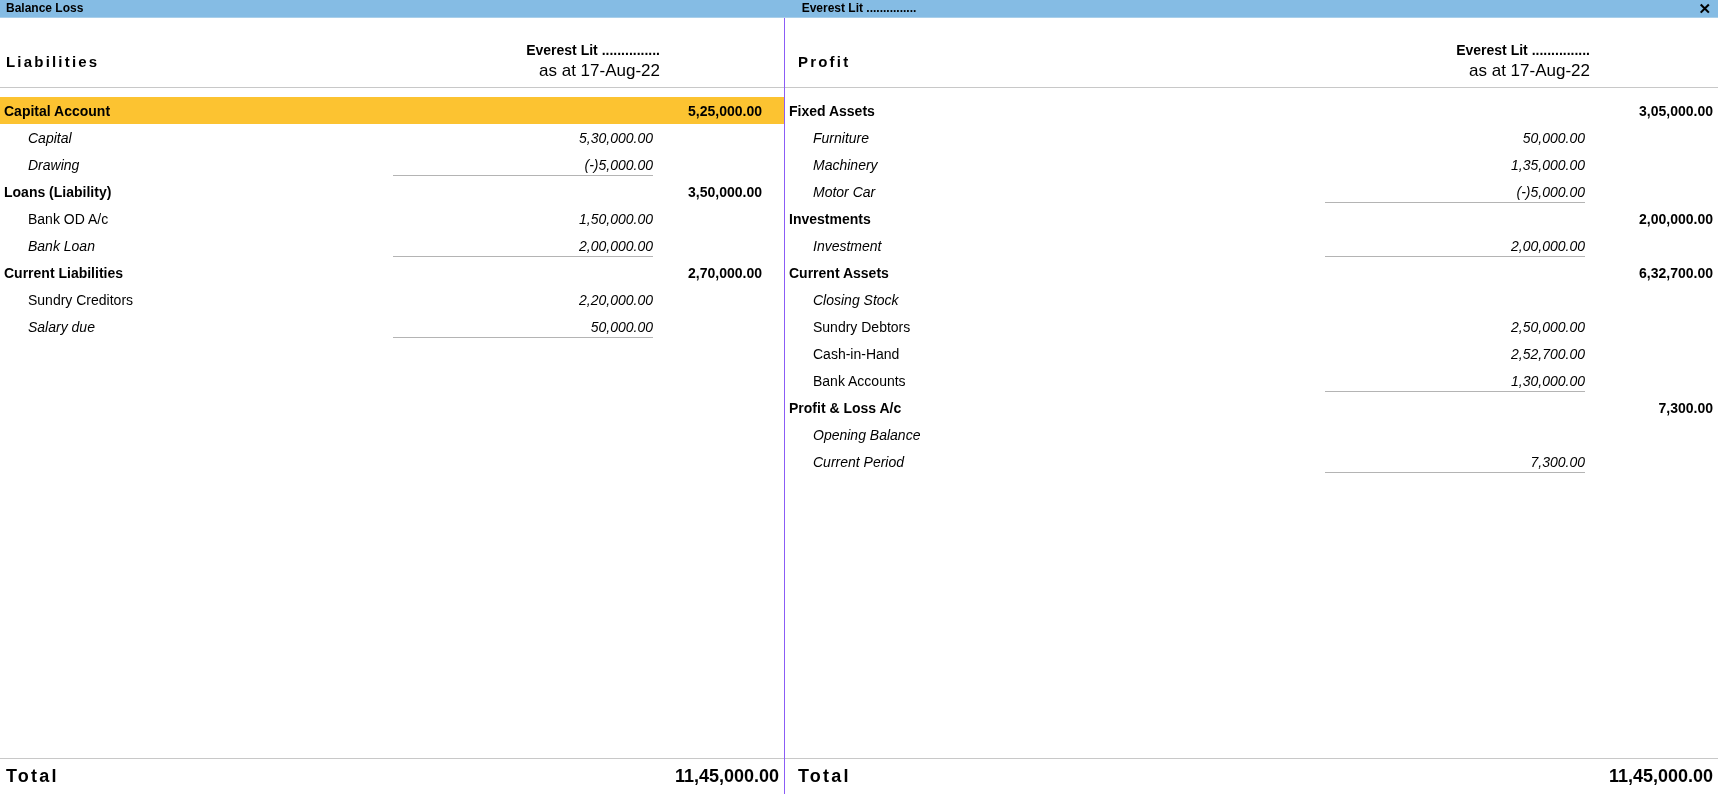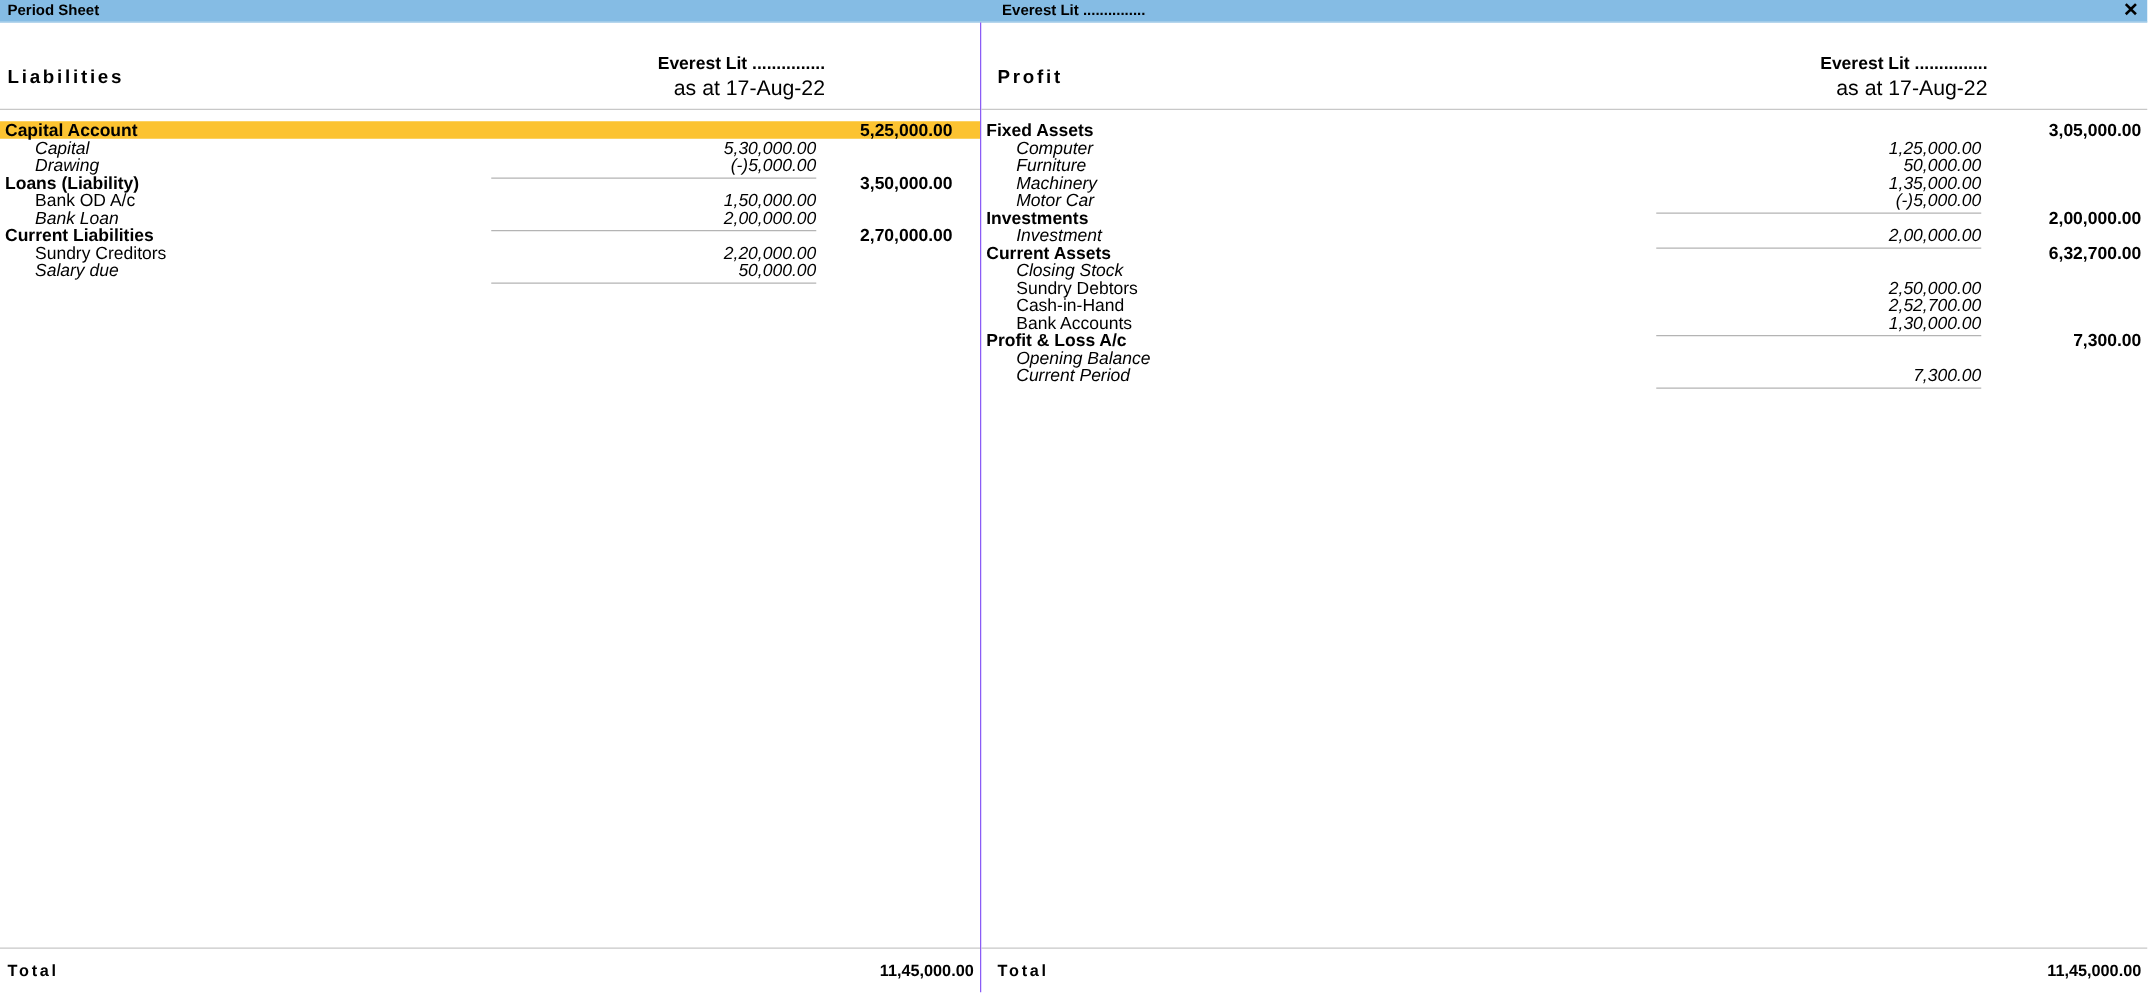--- a/index.html
+++ b/index.html
@@ -76,21 +76,21 @@
   .left .col-head .co,
   .left .col-head .asat{ right:124px; width:420px; }
   .right .col-head .co,
   .right .col-head .asat{ right:128px; width:420px; }
 
   
   .rows{ position:relative; flex:1 1 auto; padding-top:9px; }
 
   .row{
     position:relative;
-    height:14px;
+    height:27px;
     display:flex;
     align-items:center;
     font-size:14px;
     color:#000;
   }
   .row .label{
     flex:0 0 auto;
     white-space:nowrap;
   }
   .row .subamt{
@@ -133,38 +133,38 @@
     background:#b4b4b4;
   }
 
   
   .total-row{
     flex:0 0 auto;
     position:relative;
     height:36px;
     border-top:1px solid #c8c8c8;
     display:flex; align-items:center;
-    font-size:13px; font-weight:bold; color:#000;
+    font-size:18px; font-weight:bold; color:#000;
   }
   .total-row .t-label{
     margin-left:6px;
     letter-spacing:2.2px;
   }
   .right .total-row .t-label{ margin-left:13px; }
   .total-row .t-amt{
     position:absolute; right:5px;
     text-align:right; width:300px;
     letter-spacing:0;
   }
 </style>
 </head>
 <body>
 
 <div id="titlebar">
-  <span class="tb-left">Period Sheet</span>
+  <span class="tb-left">Balance Loss</span>
   <span class="tb-center">Everest Lit ...............</span>
   <span class="tb-close">✕</span>
 </div>
 
 <div id="sheet">
 
   <div class="side left">
     <div class="col-head">
       <div class="side-title">Liabilities</div>
       <div class="co">Everest Lit ...............</div>
@@ -219,24 +219,20 @@
       <div class="side-title">Profit</div>
       <div class="co">Everest Lit ...............</div>
       <div class="asat">as at 17-Aug-22</div>
     </div>
     <div class="rows" id="asset-rows">
         <div class="row group">
           <span class="label">Fixed Assets</span>
           <span class="grpamt">3,05,000.00</span>
         </div>
         <div class="row sub ital">
-          <span class="label">Computer</span>
-          <span class="subamt">1,25,000.00</span>
-        </div>
-        <div class="row sub ital">
           <span class="label">Furniture</span>
           <span class="subamt">50,000.00</span>
         </div>
         <div class="row sub ital">
           <span class="label">Machinery</span>
           <span class="subamt">1,35,000.00</span>
         </div>
         <div class="row sub ital ruled">
           <span class="label">Motor Car</span>
           <span class="subamt">(-)5,000.00</span>

